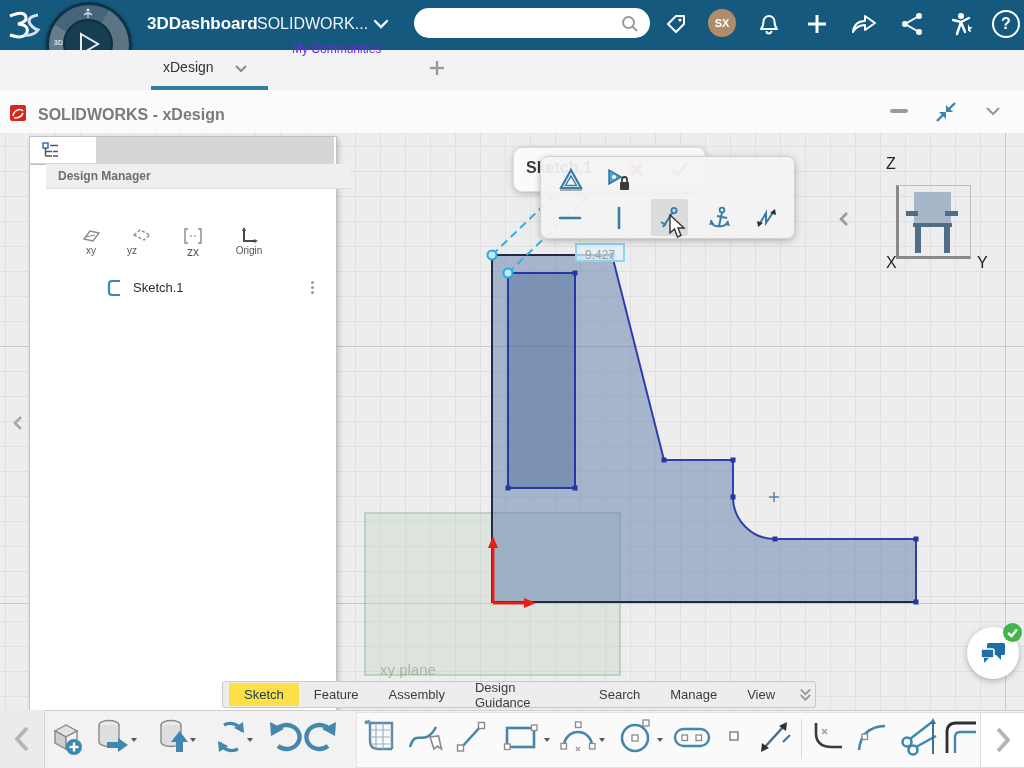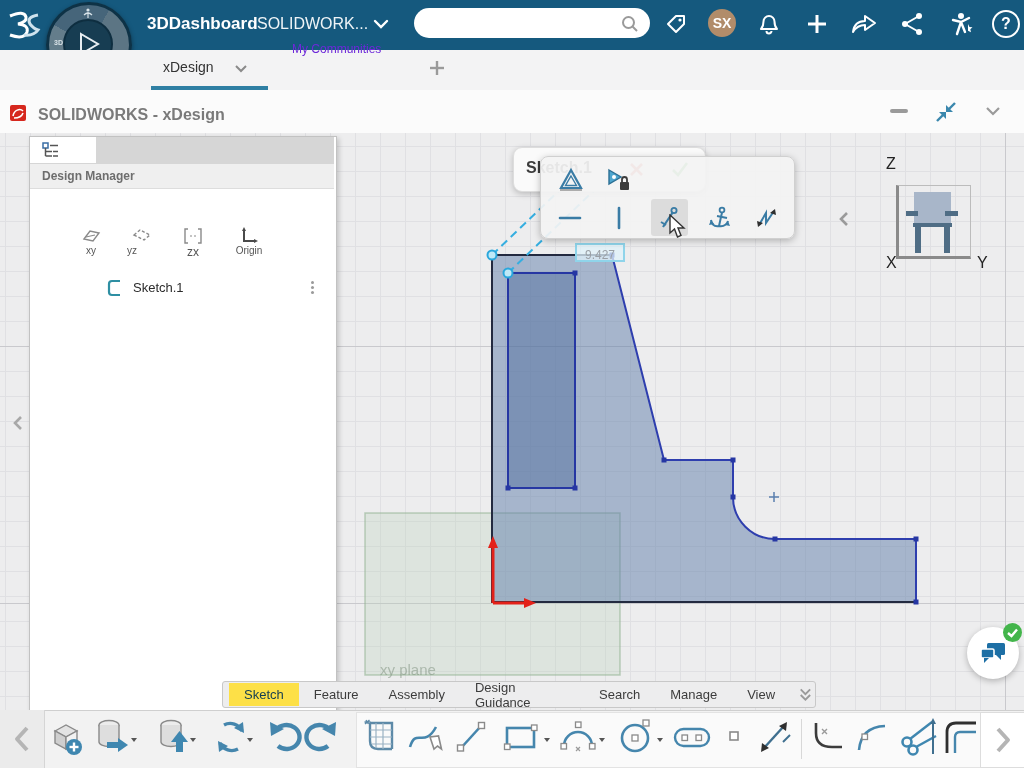--- a/index.html
+++ b/index.html
@@ -60,21 +60,21 @@
       <circle cx="8.5" cy="8.5" r="5.5" fill="none" stroke="#9a9a9a" stroke-width="2"></circle>
       <line x1="12.5" y1="12.5" x2="17" y2="17" stroke="#9a9a9a" stroke-width="2"></line>
     </svg>
   </div>
 
   <svg class="a" style="left:664px;top:12px;" width="24" height="24" viewBox="0 0 24 24">
     <path d="M4 12 L12 4 H20 V12 L12 20 Z" fill="none" stroke="#fff" stroke-width="2" stroke-linejoin="round"></path>
     <circle cx="16" cy="8" r="1.6" fill="#fff"></circle>
   </svg>
   <div class="a" style="left:708px;top:9px;width:28px;height:28px;border-radius:50%;background:#b18c6a;text-align:center;">
-    <span style="font-size:14px;color:#fff;line-height:28px;font-weight:bold;">SX</span>
+    <span style="font-size:11px;color:#fff;line-height:28px;font-weight:bold;">SX</span>
   </div>
   <svg class="a" style="left:756px;top:11px;" width="26" height="26" viewBox="0 0 26 26">
     <path d="M5 18 H21 C19 16 18.5 14 18.5 10.5 A5.5 5.5 0 0 0 7.5 10.5 C7.5 14 7 16 5 18 Z" fill="none" stroke="#fff" stroke-width="2" stroke-linejoin="round"></path>
     <path d="M10.5 20 A2.5 2.5 0 0 0 15.5 20" fill="none" stroke="#fff" stroke-width="2"></path>
   </svg>
   <svg class="a" style="left:804px;top:11px;" width="26" height="26" viewBox="0 0 26 26">
     <line x1="13" y1="4" x2="13" y2="22" stroke="#fff" stroke-width="3"></line>
       <line x1="4" y1="13" x2="22" y2="13" stroke="#fff" stroke-width="3"></line>
   </svg>
   <svg class="a" style="left:850px;top:11px;" width="28" height="26" viewBox="0 0 28 26">
@@ -216,21 +216,21 @@
           <rect x="1" y="1" width="5" height="5" fill="none" stroke="#3a6ea5" stroke-width="1.5"></rect>
           <line x1="8" y1="3.5" x2="16" y2="3.5" stroke="#555" stroke-width="1.5"></line>
           <line x1="3.5" y1="6" x2="3.5" y2="14" stroke="#555" stroke-width="1.5"></line>
           <line x1="3.5" y1="9.5" x2="10" y2="9.5" stroke="#555" stroke-width="1.5"></line>
           <line x1="3.5" y1="14" x2="10" y2="14" stroke="#555" stroke-width="1.5"></line>
           <line x1="11" y1="9.5" x2="16" y2="9.5" stroke="#555" stroke-width="1.5"></line>
             <line x1="11" y1="14" x2="16" y2="14" stroke="#555" stroke-width="1.5"></line>
         </svg>
       </div>
     </div>
-    <div class="a" style="left:0;top:27px;width:304px;height:24px;background:#efefef;border-bottom:1px solid #ddd;">
+    <div class="a" style="left:16px;top:27px;width:304px;height:24px;background:#efefef;border-bottom:1px solid #ddd;">
       <span style="position:absolute;left:12px;top:5px;font-size:12px;font-weight:bold;color:#6e6e6e;">Design Manager</span>
     </div>
 
 
     <div class="a" style="left:0;top:88px;width:304px;height:44px;">
       <div class="a" style="left:46px;top:0;width:30px;height:44px;text-align:center;">
         <svg style="margin:2px auto 0;" width="22" height="18" viewBox="0 0 22 18">
           <path d="M4 12 L10 4 L19 6 L13 14 Z" fill="none" stroke="#8a8a8a" stroke-width="1.4"></path>
           <line x1="6" y1="10" x2="15" y2="8" stroke="#8a8a8a" stroke-width="1.2"></line>
         </svg>

